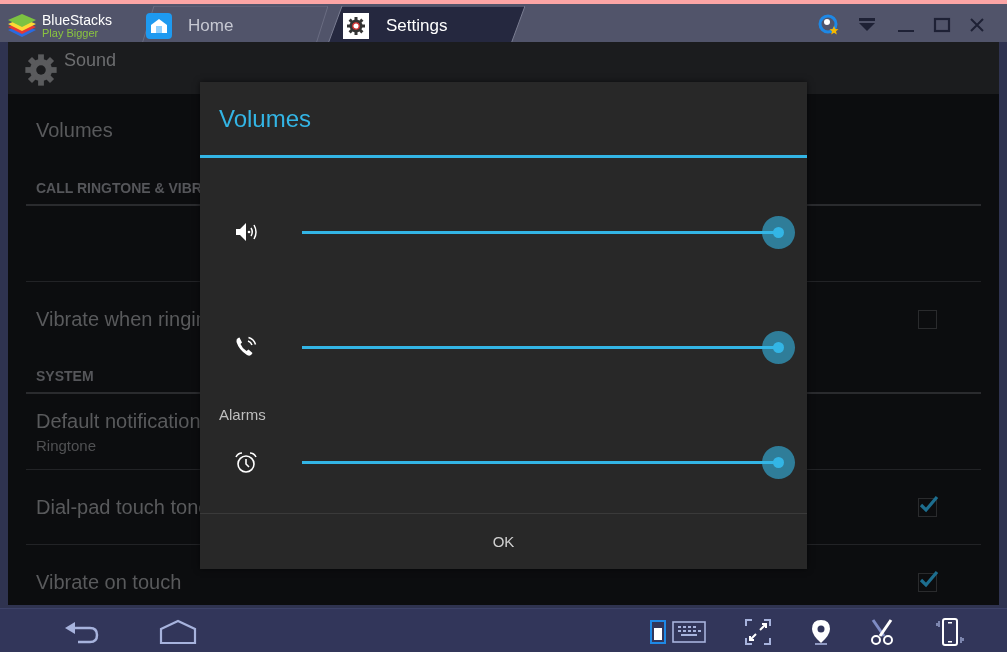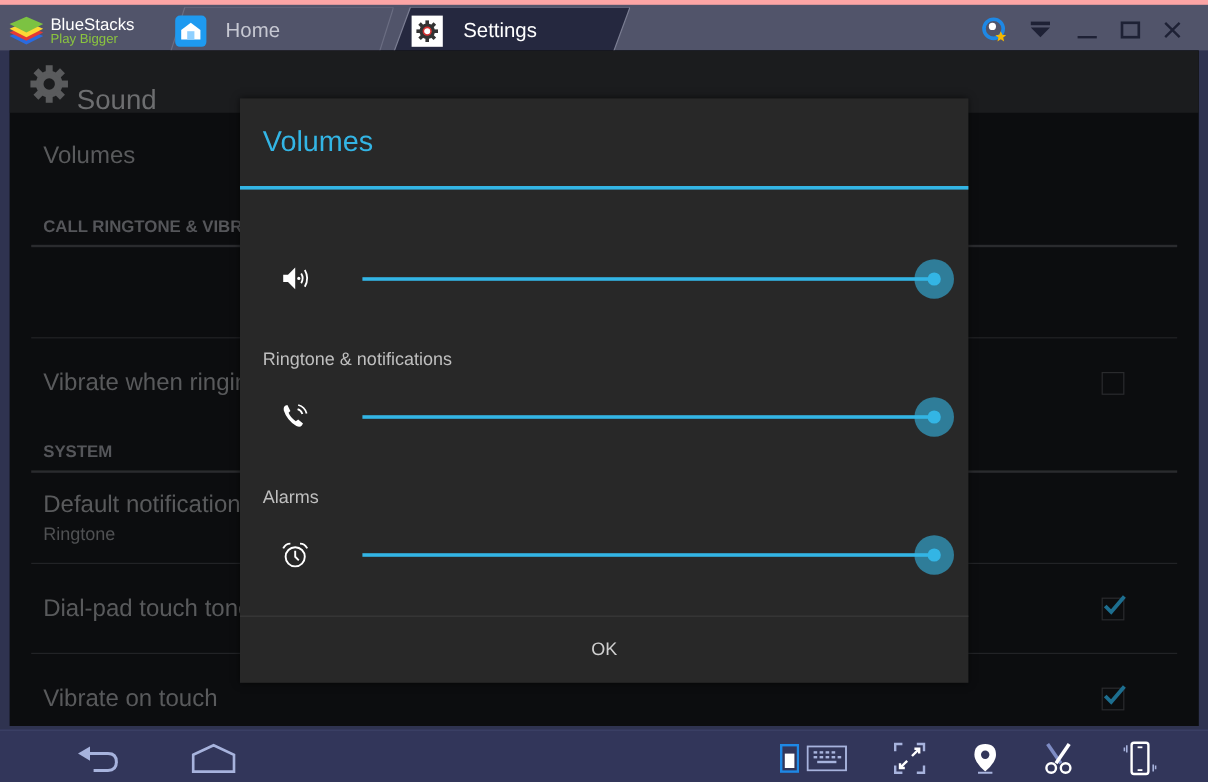--- a/index.html
+++ b/index.html
@@ -20,21 +20,21 @@
   .tab-home .tab-icon { left: 18px; background: #1e9af0; border-radius: 4px; }
   .tab-settings .tab-icon { left: 23px; background: #ffffff; }
   .tab-label { position: absolute; top: 10px; font-size: 17px; }
   .tab-home .tab-label { left: 60px; color: #c6c8d2; }
   .tab-settings .tab-label { left: 66px; color: #ffffff; }
   .win-ctrl { position: absolute; top: 8px; width: 26px; height: 26px; display: flex; align-items: center; justify-content: center; }
 
   
   .screen { position: absolute; left: 8px; top: 42px; width: 991px; height: 563px; background: #0c0d0f; overflow: hidden; }
   .actionbar { position: absolute; left: 0; top: 0; width: 991px; height: 52px; background: #1b1c1e; }
-  .actionbar-title { position: absolute; left: 56px; top: 28px; color: #6d6e70; font-size: 23px; }
+  .actionbar-title { position: absolute; left: 56px; top: 8px; color: #6d6e70; font-size: 18px; }
   .gear-big { position: absolute; left: 16px; top: 11px; }
   .pref { position: absolute; left: 28px; color: #595a5c; }
   .pref-title { font-size: 20px; }
   .pref-sub { font-size: 15px; margin-top: 4px; color: #505153; }
   .cat { position: absolute; left: 28px; color: #55565a; font-size: 14px; font-weight: bold; }
   .divider { position: absolute; left: 18px; width: 955px; height: 1px; background: #222326; }
   .cat-divider { position: absolute; left: 18px; width: 955px; height: 2px; background: #2a2b2e; }
   .checkbox { position: absolute; left: 910px; width: 19px; height: 19px; border: 1.5px solid #2a2b2d; }
 
   
@@ -210,21 +210,20 @@
       <path d="M18 9 Q20.5 13 18 17" stroke="#fff" stroke-width="1.5" fill="none"></path>
       <path d="M21 6 Q25 13 21 20" stroke="#fff" stroke-width="1.5" fill="none"></path>
     </svg>
   </div>
   <div class="slider" style="top:130px;">
     <div class="slider-track" style="width: 476px;"></div>
     <div class="slider-thumb-halo" style="left: 476px;"></div>
     <div class="slider-thumb" style="left: 476px;"></div>
   </div>
 
-  <div class="vol-label" style="top:209px;">Ringtone &amp; notifications</div>
   <div class="vol-icon" style="top:252px;">
     <svg width="26" height="26" viewBox="0 0 26 26">
       <path d="M5 4 Q3 5 3.5 8 Q6 16 14 21 Q17 22.5 18.5 20.5 L19.5 19 L15.5 15.5 L13.5 17 Q9 14 7.5 10 L9 8.5 L6.5 3.5 Z" fill="#ffffff"></path>
       <path d="M15 7 Q18 8 19 11" stroke="#fff" stroke-width="1.5" fill="none"></path>
       <path d="M15.5 3.5 Q21 5 22.5 10.5" stroke="#fff" stroke-width="1.5" fill="none"></path>
     </svg>
   </div>
   <div class="slider" style="top:245px;">
     <div class="slider-track" style="width: 476px;"></div>
     <div class="slider-thumb-halo" style="left: 476px;"></div>

